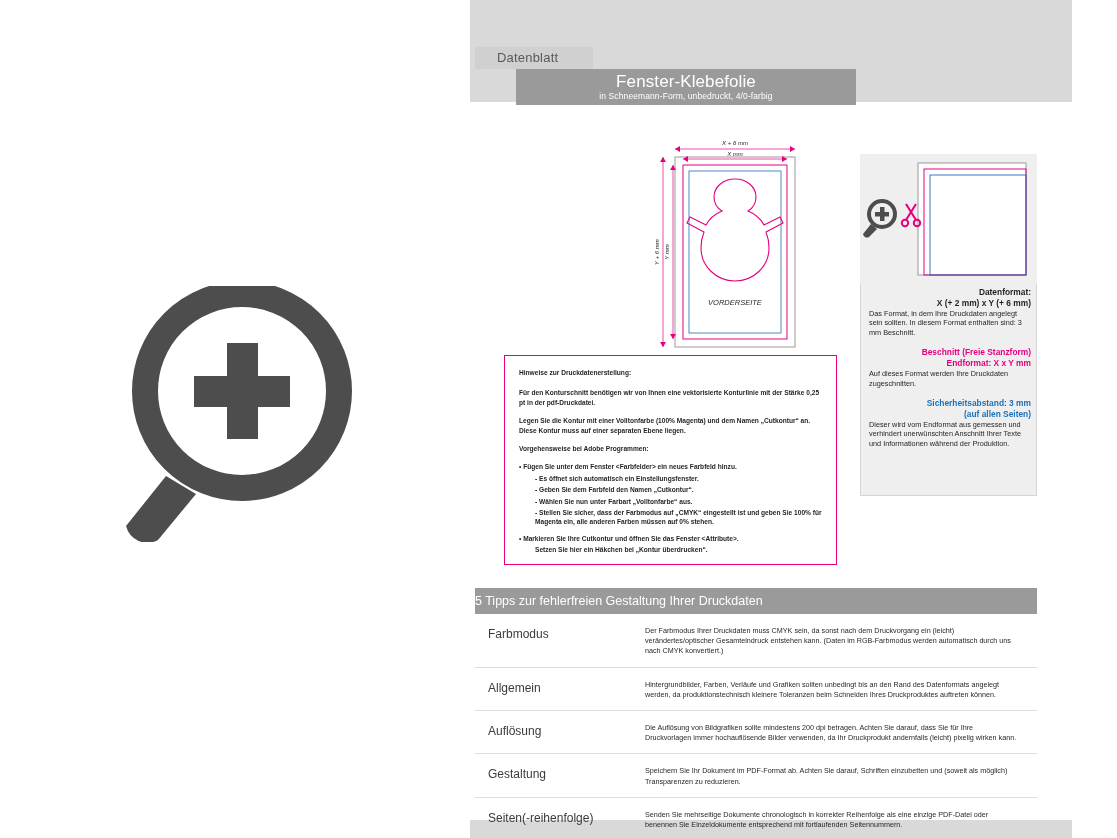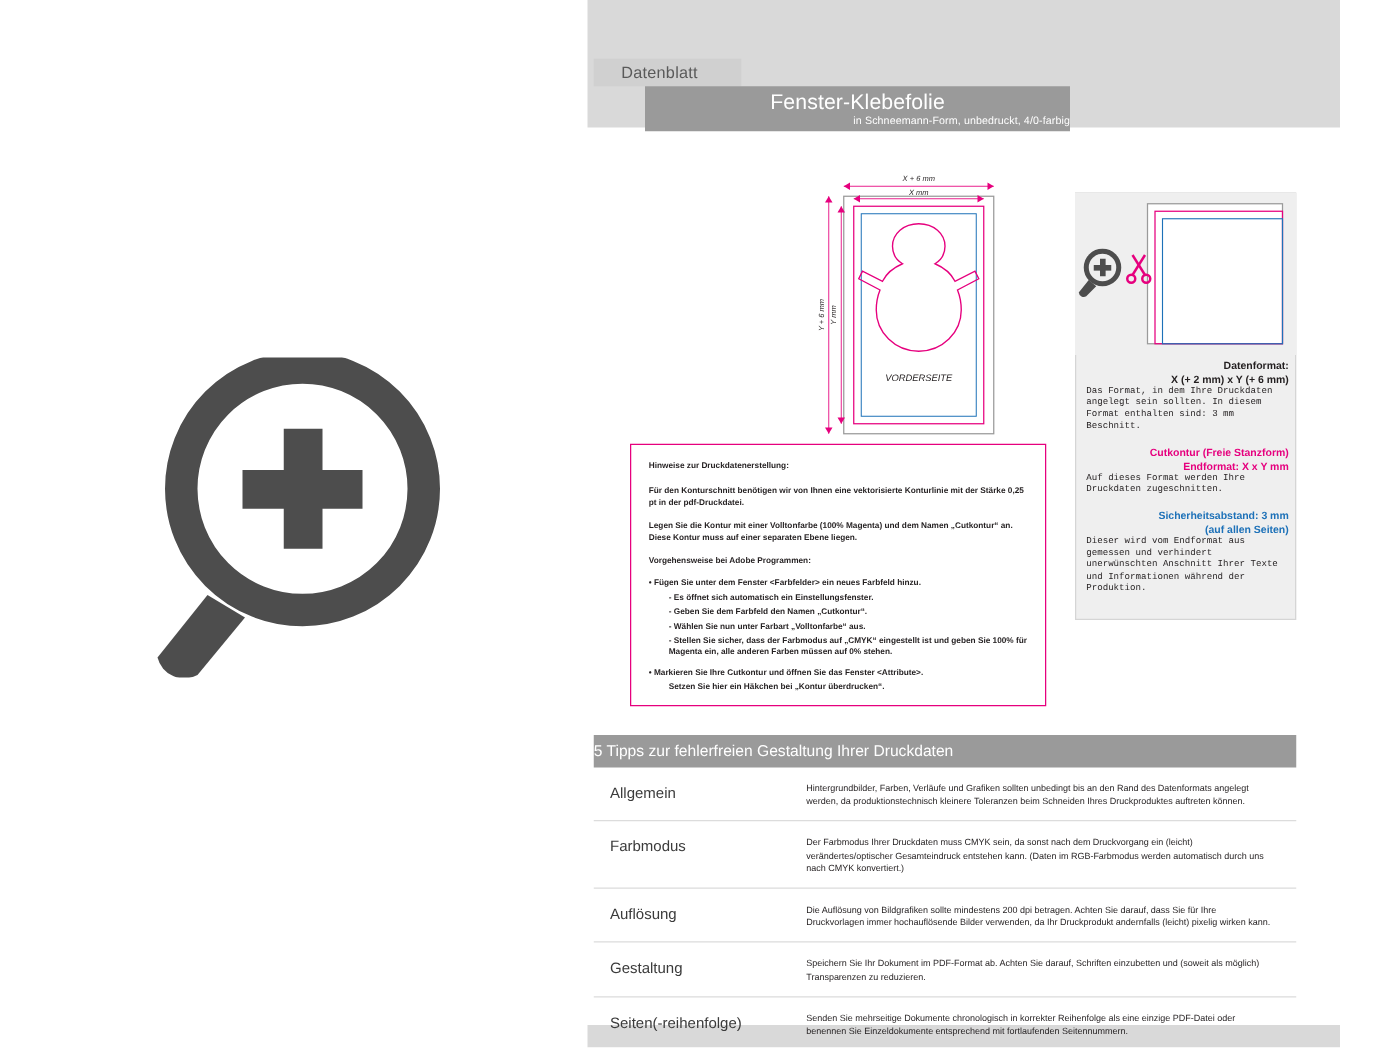--- a/index.html
+++ b/index.html
@@ -81,21 +81,20 @@
   #title-main {
     font-size: 17px;
     line-height: 19px;
     padding-top: 3px;
     letter-spacing: .1px;
   }
   #title-sub {
     font-size: 8.5px;
     line-height: 11px;
     letter-spacing: .1px;
-    text-align: right;
   }
 
   
   #drawing {
     position: absolute;
     left: 125px; top: 135px;
     width: 290px; height: 230px; font-style: italic;
   }
 
   
@@ -120,21 +119,21 @@
     line-height: 9.4px;
   }
   .info-head {
     font-weight: bold;
     font-size: 8.4px;
     line-height: 11px;
     text-align: right;
   }
   .info-head.magenta { color: #e6007e; }
   .info-head.blue { color: #1d71b8; }
-  .info-body { color: #231f20; font-family: Liberation Mono, monospace; }
+  .info-body { color: #231f20; }
   .info-block { margin-bottom: 10px; }
 
   
   #hints {
     position: absolute;
     left: 34px; top: 355px;
     width: 333px; height: 210px;
     border: 1px solid #e6007e;
     box-sizing: border-box;
     padding: 12px 14px;
@@ -295,21 +294,21 @@
     </svg>
   </div>
 
   <div id="info-text">
     <div class="info-block">
       <div class="info-head">Datenformat:</div>
       <div class="info-head">X (+ 2 mm) x Y (+ 6 mm)</div>
       <div class="info-body">Das Format, in dem Ihre Druckdaten angelegt sein sollten. In diesem Format enthalten sind: 3 mm Beschnitt.</div>
     </div>
     <div class="info-block">
-      <div class="info-head magenta">Cutkontur (Freie Stanzform)</div>
+      <div class="info-head magenta">Beschnitt (Freie Stanzform)</div>
       <div class="info-head magenta">Endformat: X x Y mm</div>
       <div class="info-body">Auf dieses Format werden Ihre Druckdaten zugeschnitten.</div>
     </div>
     <div class="info-block">
       <div class="info-head blue">Sicherheitsabstand: 3 mm</div>
       <div class="info-head blue">(auf allen Seiten)</div>
       <div class="info-body">Dieser wird vom Endformat aus gemessen und verhindert unerwünschten Anschnitt Ihrer Texte und Informationen während der Produktion.</div>
     </div>
   </div>
 
@@ -326,28 +325,28 @@
       <li class="sub">- Stellen Sie sicher, dass der Farbmodus auf „CMYK“ eingestellt ist und geben Sie 100% für Magenta ein, alle anderen Farben müssen auf 0% stehen.</li>
       <li style="margin-top:7px">• Markieren Sie Ihre Cutkontur und öffnen Sie das Fenster &lt;Attribute&gt;.</li>
       <li class="sub">Setzen Sie hier ein Häkchen bei „Kontur überdrucken“.</li>
     </ul>
   </div>
 
   <div id="tips">
     <div id="tips-header">5 Tipps zur fehlerfreien Gestaltung Ihrer Druckdaten</div>
 
     <div class="tip-row">
+      <div class="tip-label">Farbmodus</div>
+      <div class="tip-body">Der Farbmodus Ihrer Druckdaten muss CMYK sein, da sonst nach dem Druckvorgang ein (leicht) verändertes/optischer Gesamteindruck entstehen kann. (Daten im RGB-Farbmodus werden automatisch durch uns nach CMYK konvertiert.)</div>
+    </div>
+    <div class="tip-row">
       <div class="tip-label">Allgemein</div>
       <div class="tip-body">Hintergrundbilder, Farben, Verläufe und Grafiken sollten unbedingt bis an den Rand des Datenformats angelegt werden, da produktionstechnisch kleinere Toleranzen beim Schneiden Ihres Druckproduktes auftreten können.</div>
     </div>
     <div class="tip-row">
-      <div class="tip-label">Farbmodus</div>
-      <div class="tip-body">Der Farbmodus Ihrer Druckdaten muss CMYK sein, da sonst nach dem Druckvorgang ein (leicht) verändertes/optischer Gesamteindruck entstehen kann. (Daten im RGB-Farbmodus werden automatisch durch uns nach CMYK konvertiert.)</div>
-    </div>
-    <div class="tip-row">
       <div class="tip-label">Auflösung</div>
       <div class="tip-body">Die Auflösung von Bildgrafiken sollte mindestens 200 dpi betragen. Achten Sie darauf, dass Sie für Ihre Druckvorlagen immer hochauflösende Bilder verwenden, da Ihr Druckprodukt andernfalls (leicht) pixelig wirken kann.</div>
     </div>
     <div class="tip-row">
       <div class="tip-label">Gestaltung</div>
       <div class="tip-body">Speichern Sie Ihr Dokument im PDF-Format ab. Achten Sie darauf, Schriften einzubetten und (soweit als möglich) Transparenzen zu reduzieren.</div>
     </div>
     <div class="tip-row">
       <div class="tip-label">Seiten(-reihenfolge)</div>
       <div class="tip-body">Senden Sie mehrseitige Dokumente chronologisch in korrekter Reihenfolge als eine einzige PDF-Datei oder benennen Sie Einzeldokumente entsprechend mit fortlaufenden Seitennummern.</div>

